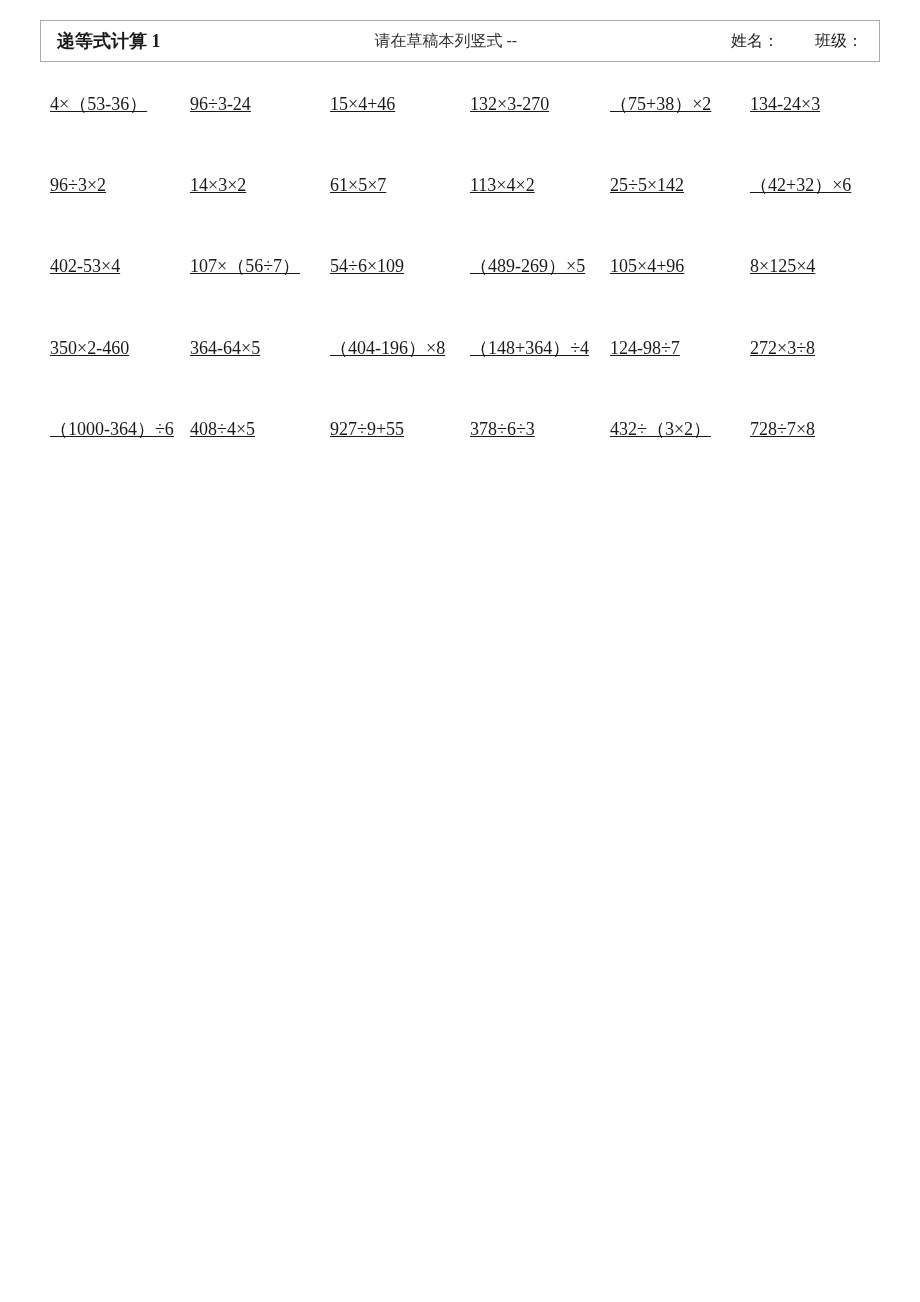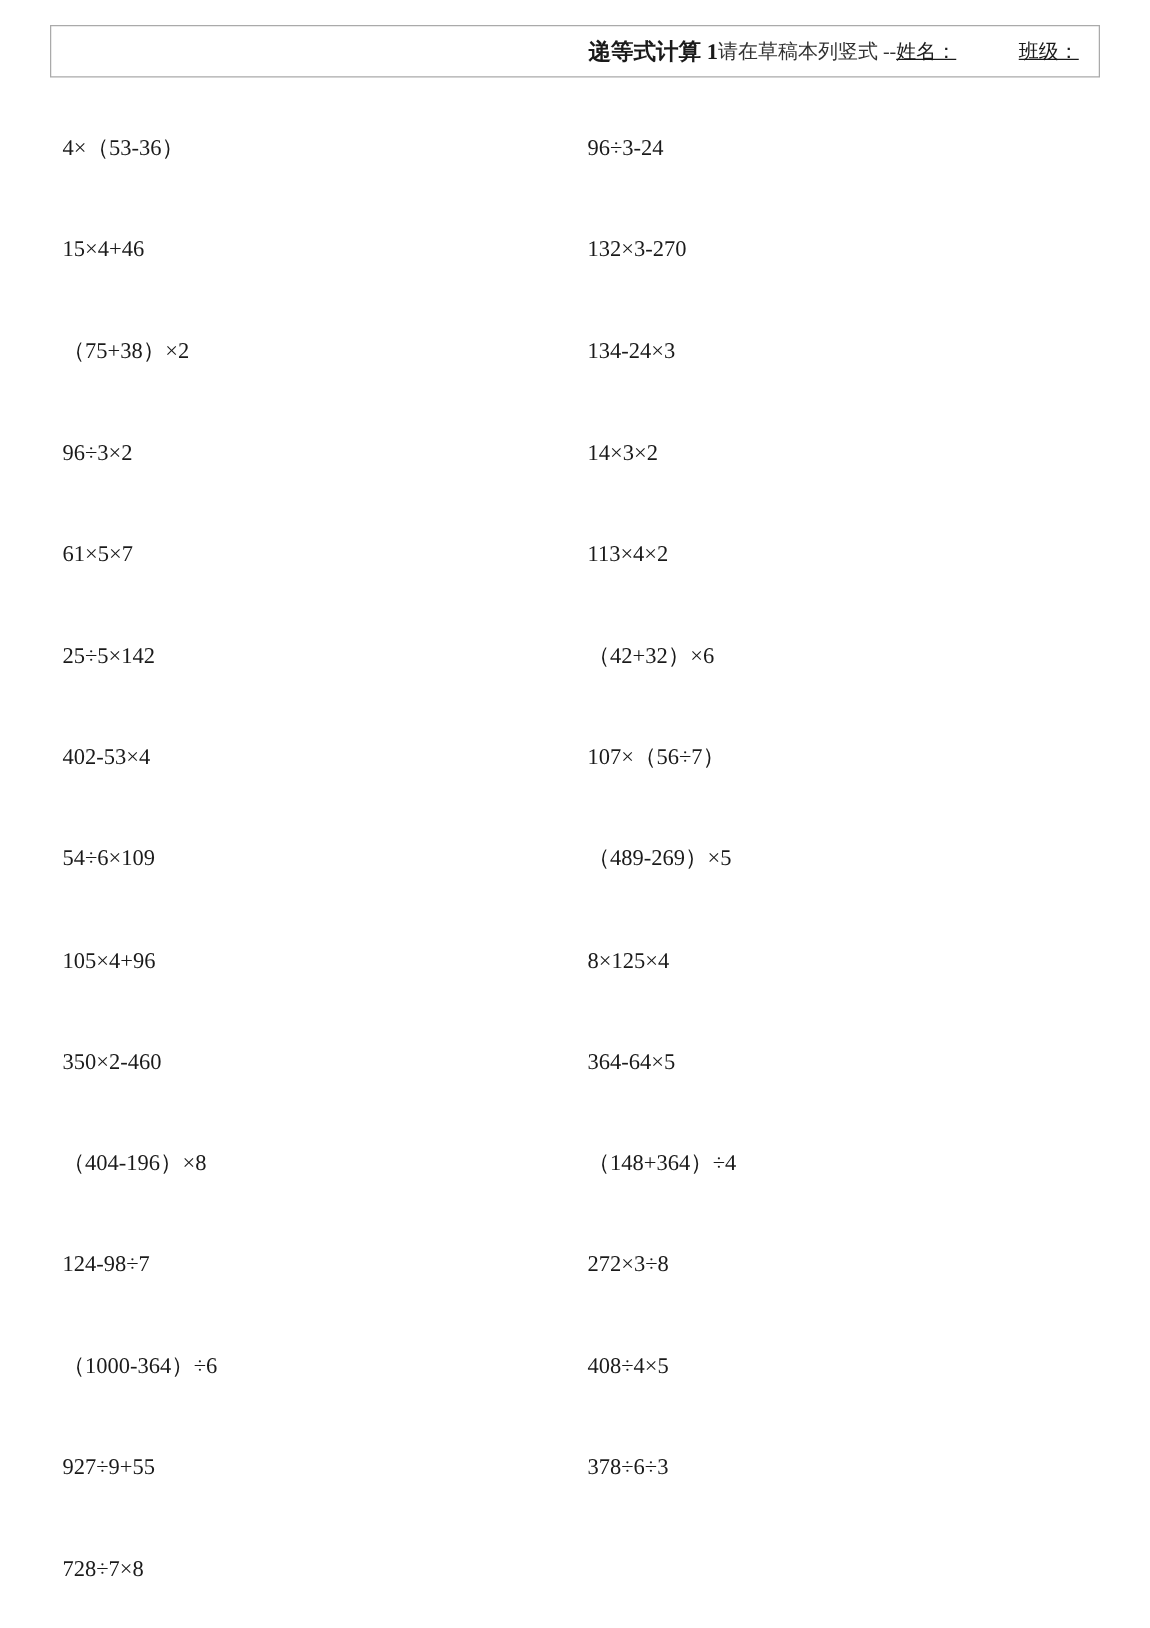--- a/index.html
+++ b/index.html
@@ -15,50 +15,50 @@
       font-family: "SimSun", "宋体", serif;
       font-size: 18px;
       color: #1a1a1a;
       padding: 20px 40px;
     }
 
     .header {
       border: 1px solid #aaa;
       display: flex;
       align-items: center;
-      justify-content: flex-end;
+      justify-content: space-between;
       padding: 8px 16px;
-      margin-bottom: 16px;
+      margin-bottom: 2px;
     }
 
     .header-title {
       font-size: 18px;
       font-weight: bold;
     }
 
     .header-instruction {
       font-size: 16px;
       color: #333;
     }
 
     .header-fields {
       display: flex;
-      gap: 50px;
+      gap: 36px;
       font-size: 16px;
-      text-decoration: underline;
     }
 
     .header-field {
       font-size: 16px;
     }
 
     .problems-grid {
       display: grid;
-      grid-template-columns: repeat(2, 1fr);
+      grid-template-columns: repeat(6, 1fr);
       row-gap: 0;
+      text-decoration: underline;
     }
 
     .problem-cell {
       padding: 28px 0 28px 10px;
       font-size: 18px;
       line-height: 1.4;
     }
   </style>
 </head>
 <body>
@@ -94,14 +94,15 @@
     <div class="problem-cell">350×2-460</div>
     <div class="problem-cell">364-64×5</div>
     <div class="problem-cell">（404-196）×8</div>
     <div class="problem-cell">（148+364）÷4</div>
     <div class="problem-cell">124-98÷7</div>
     <div class="problem-cell">272×3÷8</div>
     <div class="problem-cell">（1000-364）÷6</div>
     <div class="problem-cell">408÷4×5</div>
     <div class="problem-cell">927÷9+55</div>
     <div class="problem-cell">378÷6÷3</div>
+    <div class="problem-cell">432÷（3×2）</div>
     <div class="problem-cell">728÷7×8</div>
   </div>
 
 </body></html>

